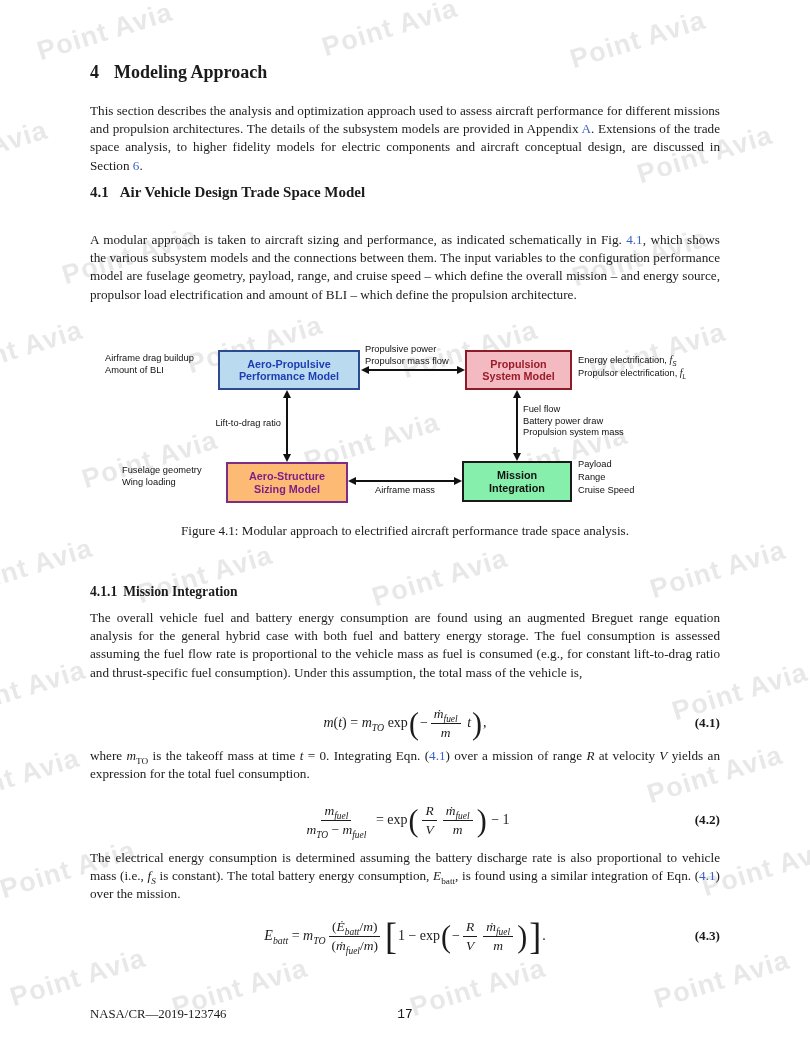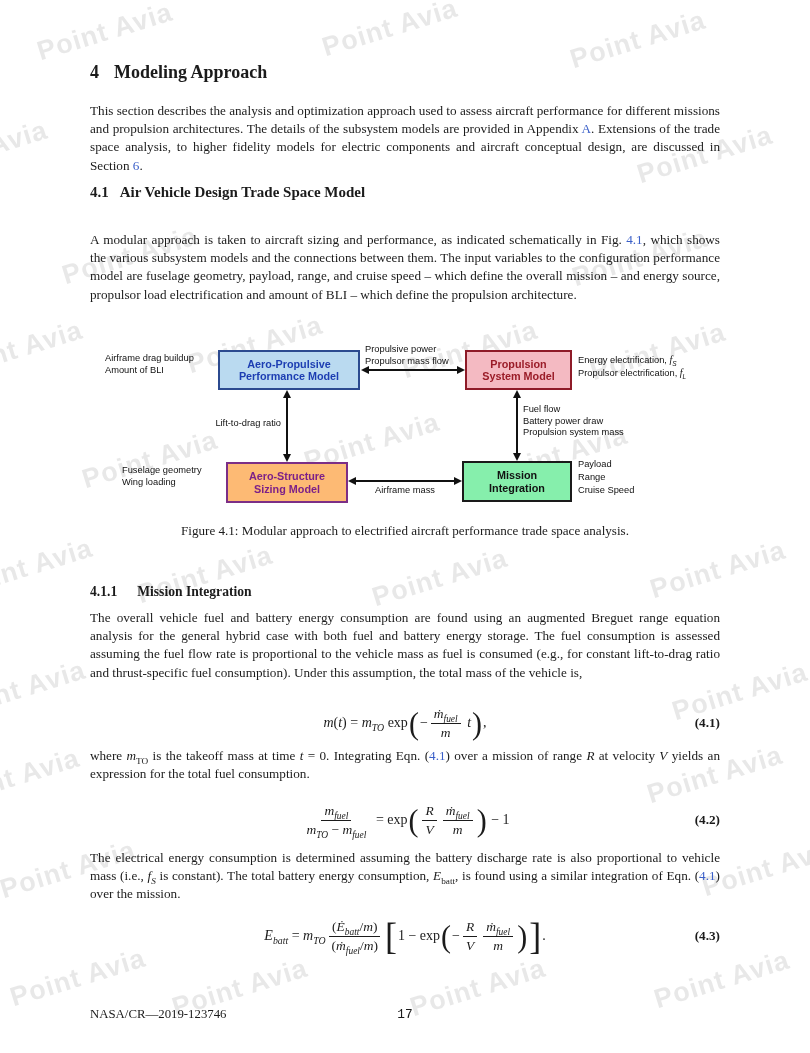--- a/index.html
+++ b/index.html
@@ -9,21 +9,21 @@
   .wm{position:absolute;font:700 27px "Liberation Sans","DejaVu Sans",sans-serif;
       color:rgba(90,90,90,0.14);letter-spacing:1px;white-space:nowrap;
       transform:translate(-50%,-50%) rotate(-17deg);}
   .content{position:absolute;left:90px;top:0;width:630px;height:783px;z-index:1;}
   .blk{position:absolute;left:0;width:630px;}
   .h1{font-size:18px;font-weight:700;}
   .h1 .hnum{margin-right:15px;}
   .h2{font-size:15px;font-weight:700;}
   .h2 .hnum{margin-right:11px;}
   .h3{font-size:13.6px;font-weight:700;}
-  .h3 .hnum{margin-right:20px;}
+  .h3 .hnum{margin-right:6px;}
   .para{font-size:13.2px;line-height:18.2px;text-align:justify;}
   .ivar{font-style:italic;}
   sub{font-size:70%;line-height:0;}
   sub.isub{font-style:italic;}
   .link{color:var(--link,#3a5fc8);cursor:pointer;}
   .caption{font-size:13.1px;text-align:center;}
   .footer-left{position:absolute;left:0;top:0;font-size:12.8px;}
   .footer-center{position:absolute;left:0;top:0;width:630px;text-align:center;font-size:12.8px;font-family:Liberation Mono, monospace;}
 
   

